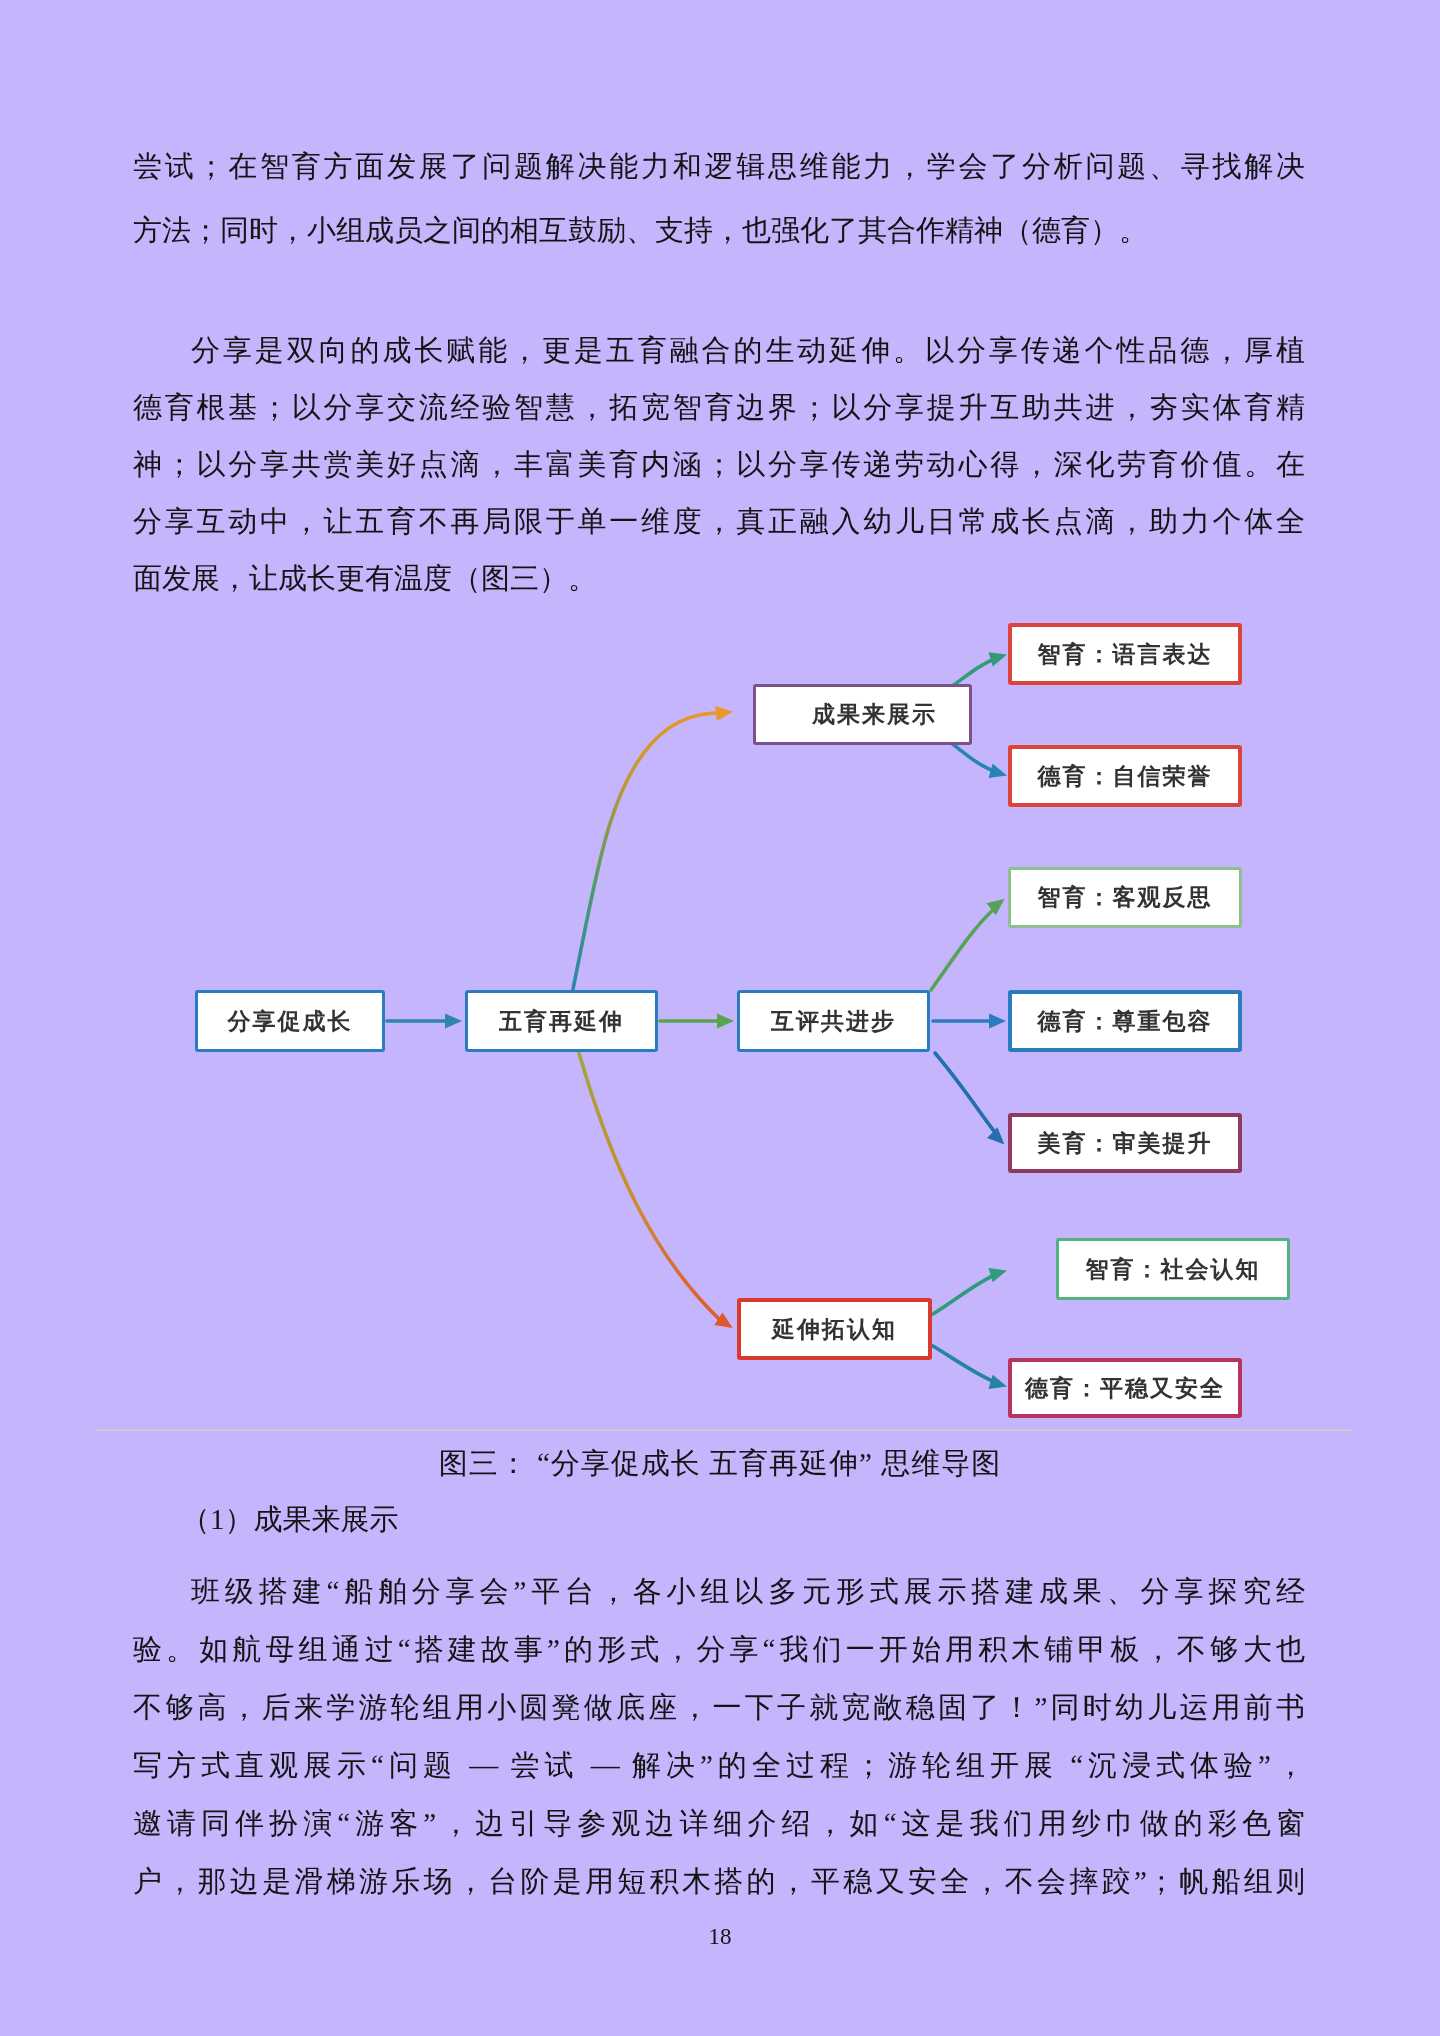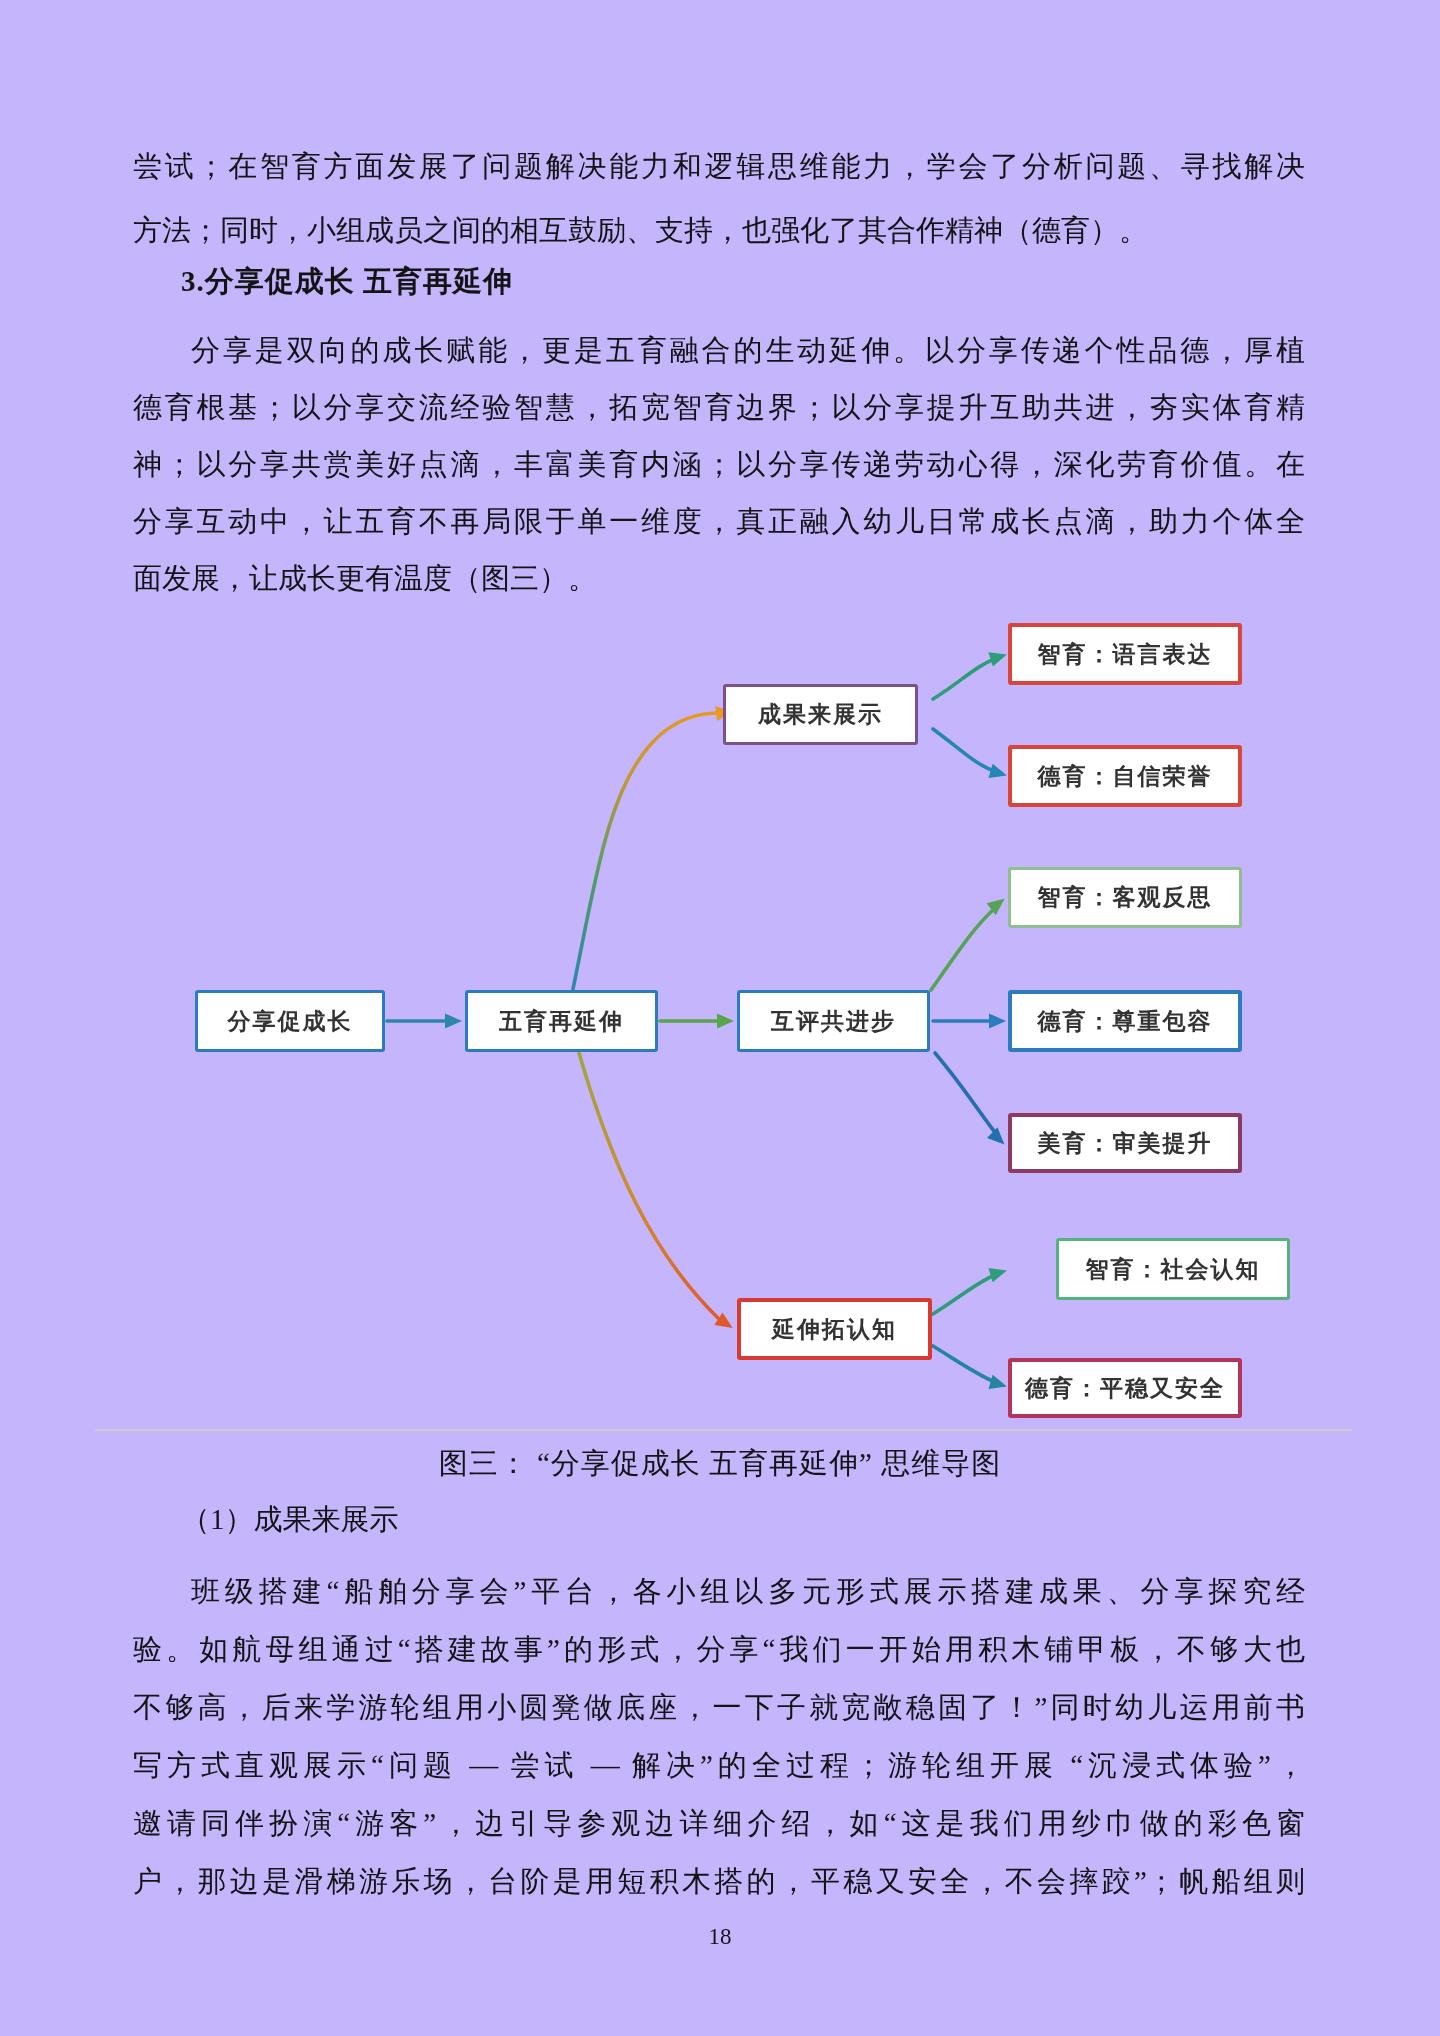--- a/index.html
+++ b/index.html
@@ -40,21 +40,20 @@
 </head>
 <body>
 
 <div class="page">
 
   <div class="tblock" style="top: 134px; line-height: 64px;">
       <div class="tline">尝试；在智育方面发展了问题解决能力和逻辑思维能力，学会了分析问题、寻找解决</div>
       <div class="tline noj">方法；同时，小组成员之间的相互鼓励、支持，也强化了其合作精神（德育）。</div>
     </div>
 
-  <h3 class="heading">3.分享促成长 五育再延伸</h3>
 
   <div class="tblock" style="top: 322px; line-height: 57px;">
       <div class="tline ind">分享是双向的成长赋能，更是五育融合的生动延伸。以分享传递个性品德，厚植</div>
       <div class="tline">德育根基；以分享交流经验智慧，拓宽智育边界；以分享提升互助共进，夯实体育精</div>
       <div class="tline">神；以分享共赏美好点滴，丰富美育内涵；以分享传递劳动心得，深化劳育价值。在</div>
       <div class="tline">分享互动中，让五育不再局限于单一维度，真正融入幼儿日常成长点滴，助力个体全</div>
       <div class="tline noj">面发展，让成长更有温度（图三）。</div>
     </div>
 
   <div class="figure">
@@ -94,21 +93,21 @@
         <path d="M2,0 L-15,-7.5 L-15,7.5 Z" fill="#2f9c7a" transform="translate(910,653) rotate(-16)"></path>
         <path d="M 838,728 C 864,744 882,757 902,765" fill="none" stroke="#2585a0" stroke-width="3.6" stroke-linecap="round"></path>
         <path d="M2,0 L-15,-7.5 L-15,7.5 Z" fill="#2585a0" transform="translate(910,768) rotate(16)"></path>
       </svg>
   <div class="node" style="left: 100px; top: 372px; width: 184px; height: 56px; border-width: 3px; border-color: rgb(43, 124, 191);">
         <span>分享促成长</span>
       </div>
       <div class="node" style="left: 370px; top: 372px; width: 187px; height: 56px; border-width: 3px; border-color: rgb(43, 124, 191);">
         <span>五育再延伸</span>
       </div>
-      <div class="node" style="left: 628px; top: 66px; width: 189px; height: 55px; border-width: 3px; border-color: rgb(123, 81, 136);">
+      <div class="node" style="left: 658px; top: 66px; width: 189px; height: 55px; border-width: 3px; border-color: rgb(123, 81, 136); padding-left: 24px;">
         <span>成果来展示</span>
       </div>
       <div class="node" style="left: 642px; top: 372px; width: 187px; height: 56px; border-width: 3px; border-color: rgb(43, 124, 191);">
         <span>互评共进步</span>
       </div>
       <div class="node" style="left: 642px; top: 680px; width: 187px; height: 54px; border-width: 4px; border-color: rgb(217, 58, 47);">
         <span>延伸拓认知</span>
       </div>
       <div class="node" style="left: 913px; top: 5px; width: 226px; height: 54px; border-width: 4px; border-color: rgb(217, 69, 58);">
         <span>智育：语言表达</span>

